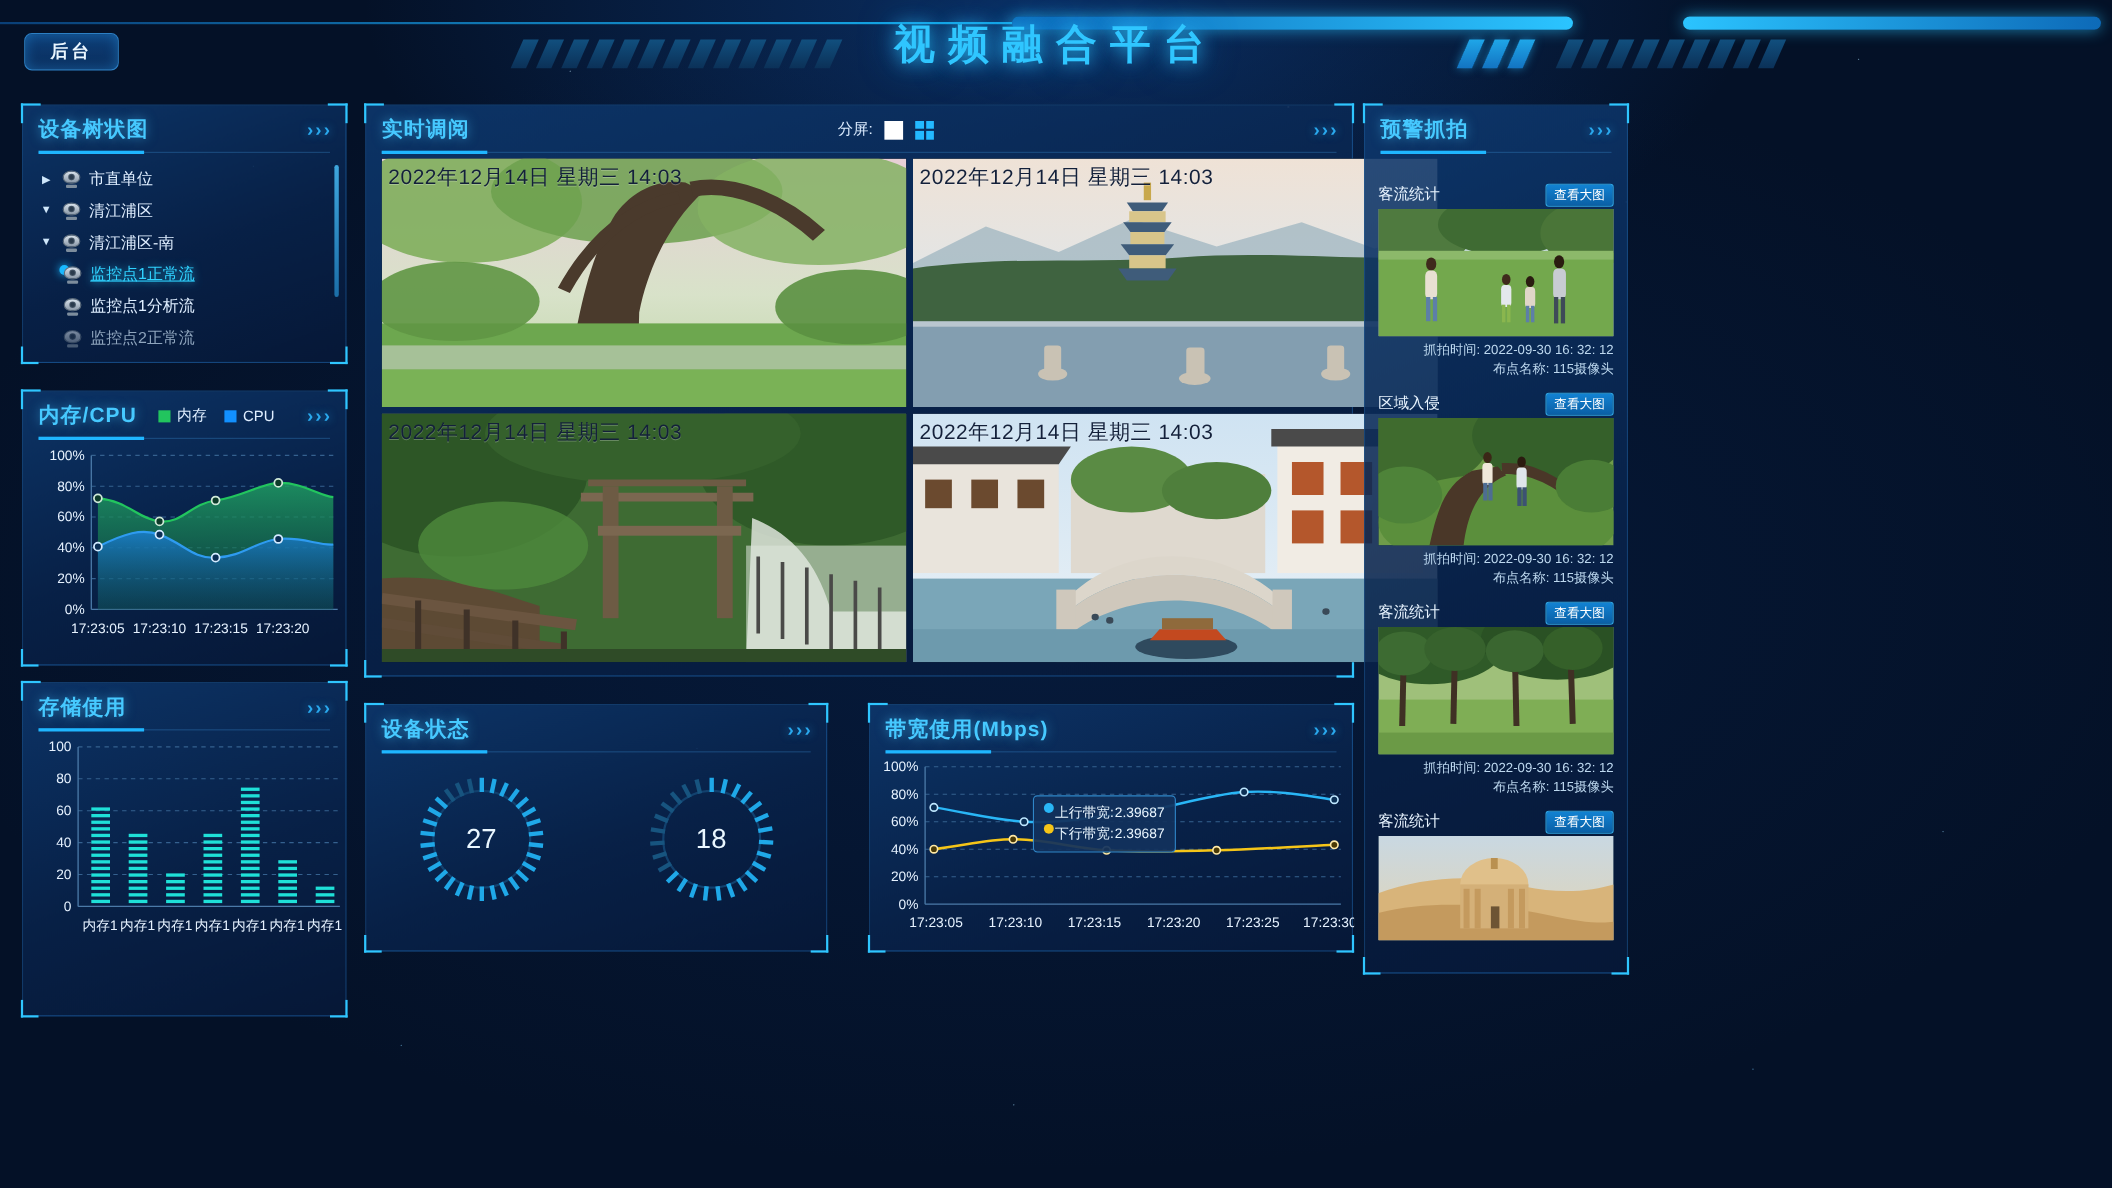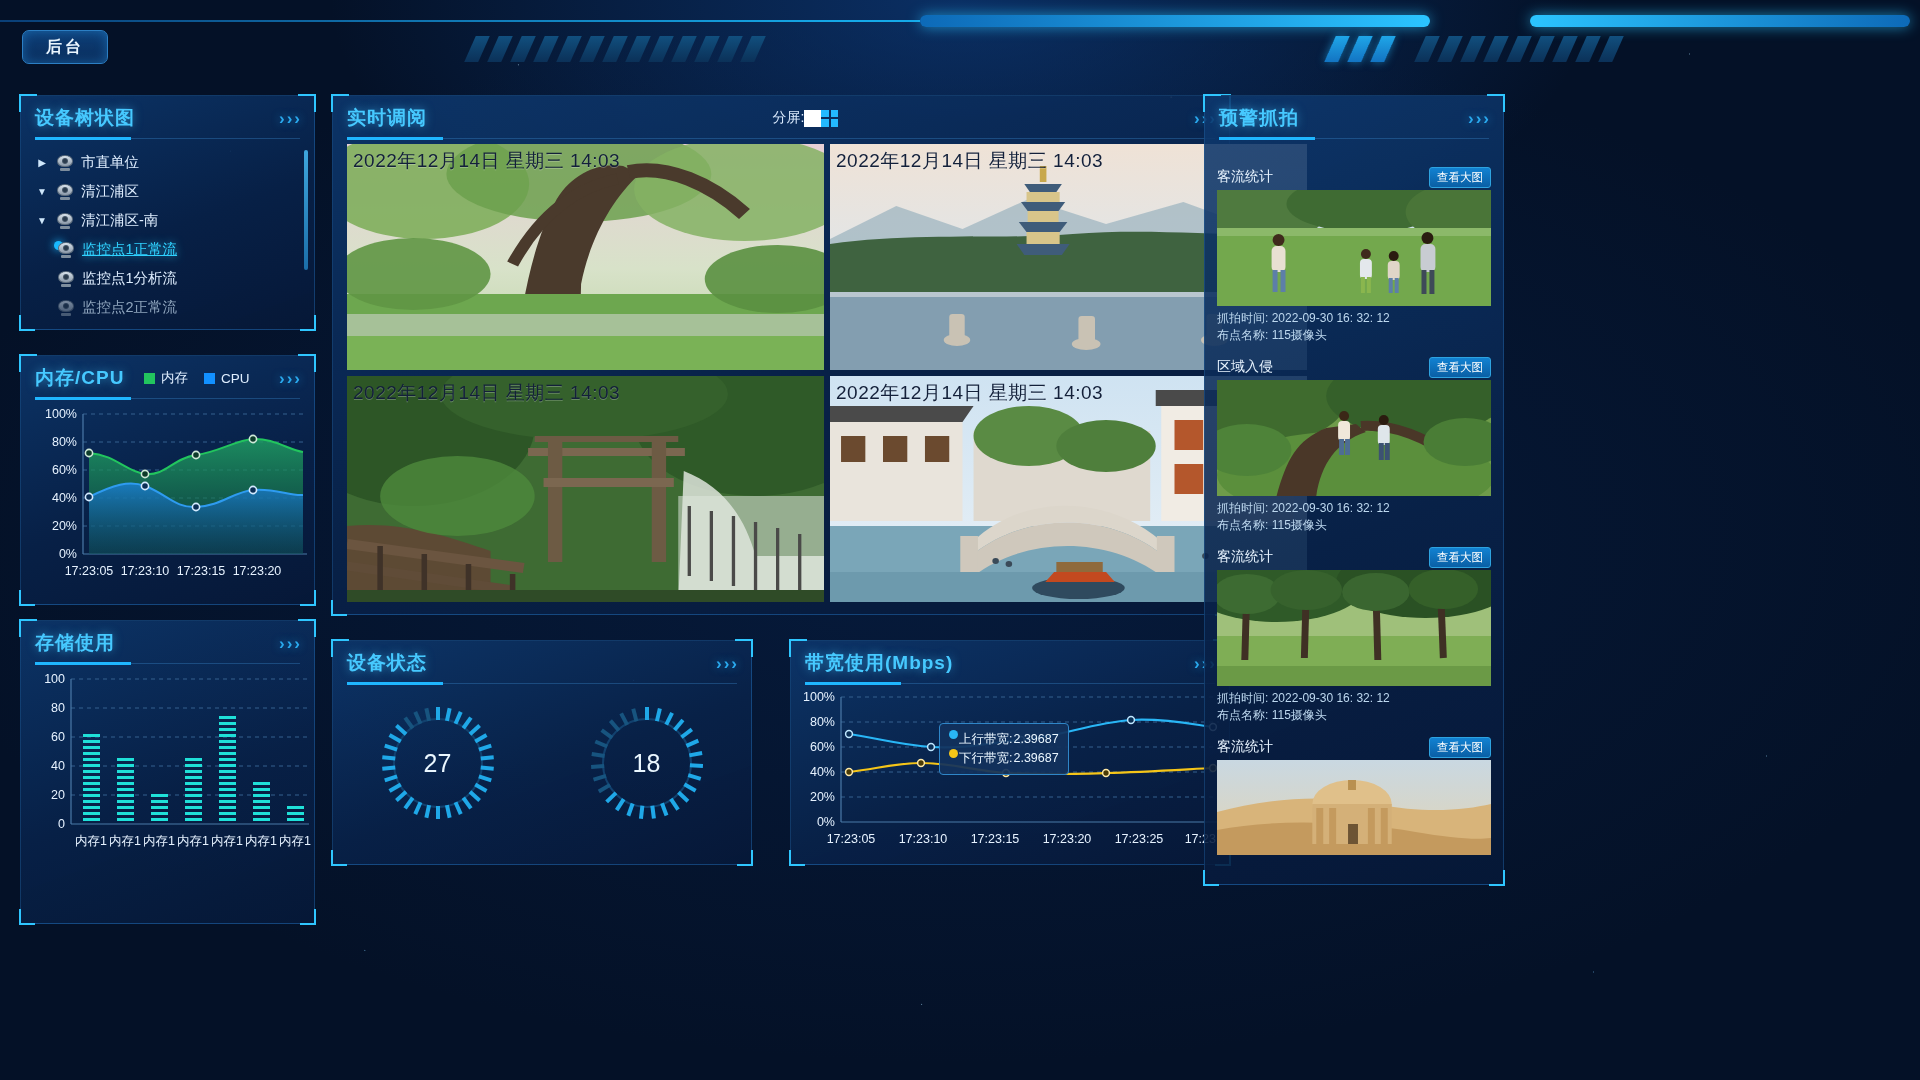--- a/index.html
+++ b/index.html
@@ -105,21 +105,21 @@
   .lg i { width:11px; height:11px; display:block; }
 
   svg { display:block; }
   .tick { font-size:12.5px; fill:#e6f2ff; font-family:"Liberation Sans",sans-serif; }
 
   
   .vwrap { position:absolute; display:grid; grid-template-columns:1fr 1fr; gap:6px; }
   .vcell { position:relative; overflow:hidden; background:#0a1b33; }
   .vstamp { position:absolute; left:6px; top:4px; font-size:19px; color:#13203a; letter-spacing:.5px;
     text-shadow:0 1px 0 rgba(255,255,255,.25); font-family:"Liberation Sans",sans-serif; }
-  .split-ctrl { margin-left:auto; display:flex; align-items:center; margin-right:10px; }
+  .split-ctrl { margin-left:auto; display:flex; align-items:center; gap:11px; margin-right:10px; }
   .split-lbl { font-size:14px; color:#dcecff; }
   .sq1 { width:17px; height:17px; background:#ffffff; cursor:pointer; }
   .sq4 { width:17px; height:17px; display:grid; grid-template-columns:1fr 1fr; grid-template-rows:1fr 1fr;
     gap:2px; cursor:pointer; }
   .sq4 i { background:#23b9ff; display:block; }
 
   
   .gauge-row { display:flex; justify-content:space-around; align-items:center; padding-top:12px; }
   .gauge { position:relative; width:132px; height:132px; }
   .gnum { position:absolute; inset:0; display:flex; align-items:center; justify-content:center;
@@ -175,20 +175,21 @@
       <i></i>
       <i></i>
       <i></i>
       <i></i>
       <i></i>
       <i></i>
       <i></i>
       <i></i>
   </div>
 
+  <div class="title">视频融合平台</div>
   <div class="backstage">后台</div>
 </div>
 
 <div class="panel" style="left:20px; top:95px; width:295px; height:235px;">
   <span class="c3"></span>
     <span class="c4"></span>
   <div class="p-head">
     <div class="p-title">设备树状图</div>
     <div class="chev">
         <span>›</span>
@@ -916,21 +917,21 @@
       <span>2.39687</span>
     </div>
     <div class="tt-row">
       <i style="background:#f5c518"></i>
       <span>下行带宽:</span>
       <span>2.39687</span>
     </div>
   </div>
 </div>
 
-<div class="panel" style="left:1204px; top:95px; width:300px; height:790px;">
+<div class="panel" style="left:1240px; top:95px; width:240px; height:790px;text-align:right;">
   <span class="c3"></span>
     <span class="c4"></span>
   <div class="p-head">
     <div class="p-title">预警抓拍</div>
     <div class="chev">
         <span>›</span>
         <span>›</span>
         <span>›</span>
       </div>
     <div class="p-rule"></div>

